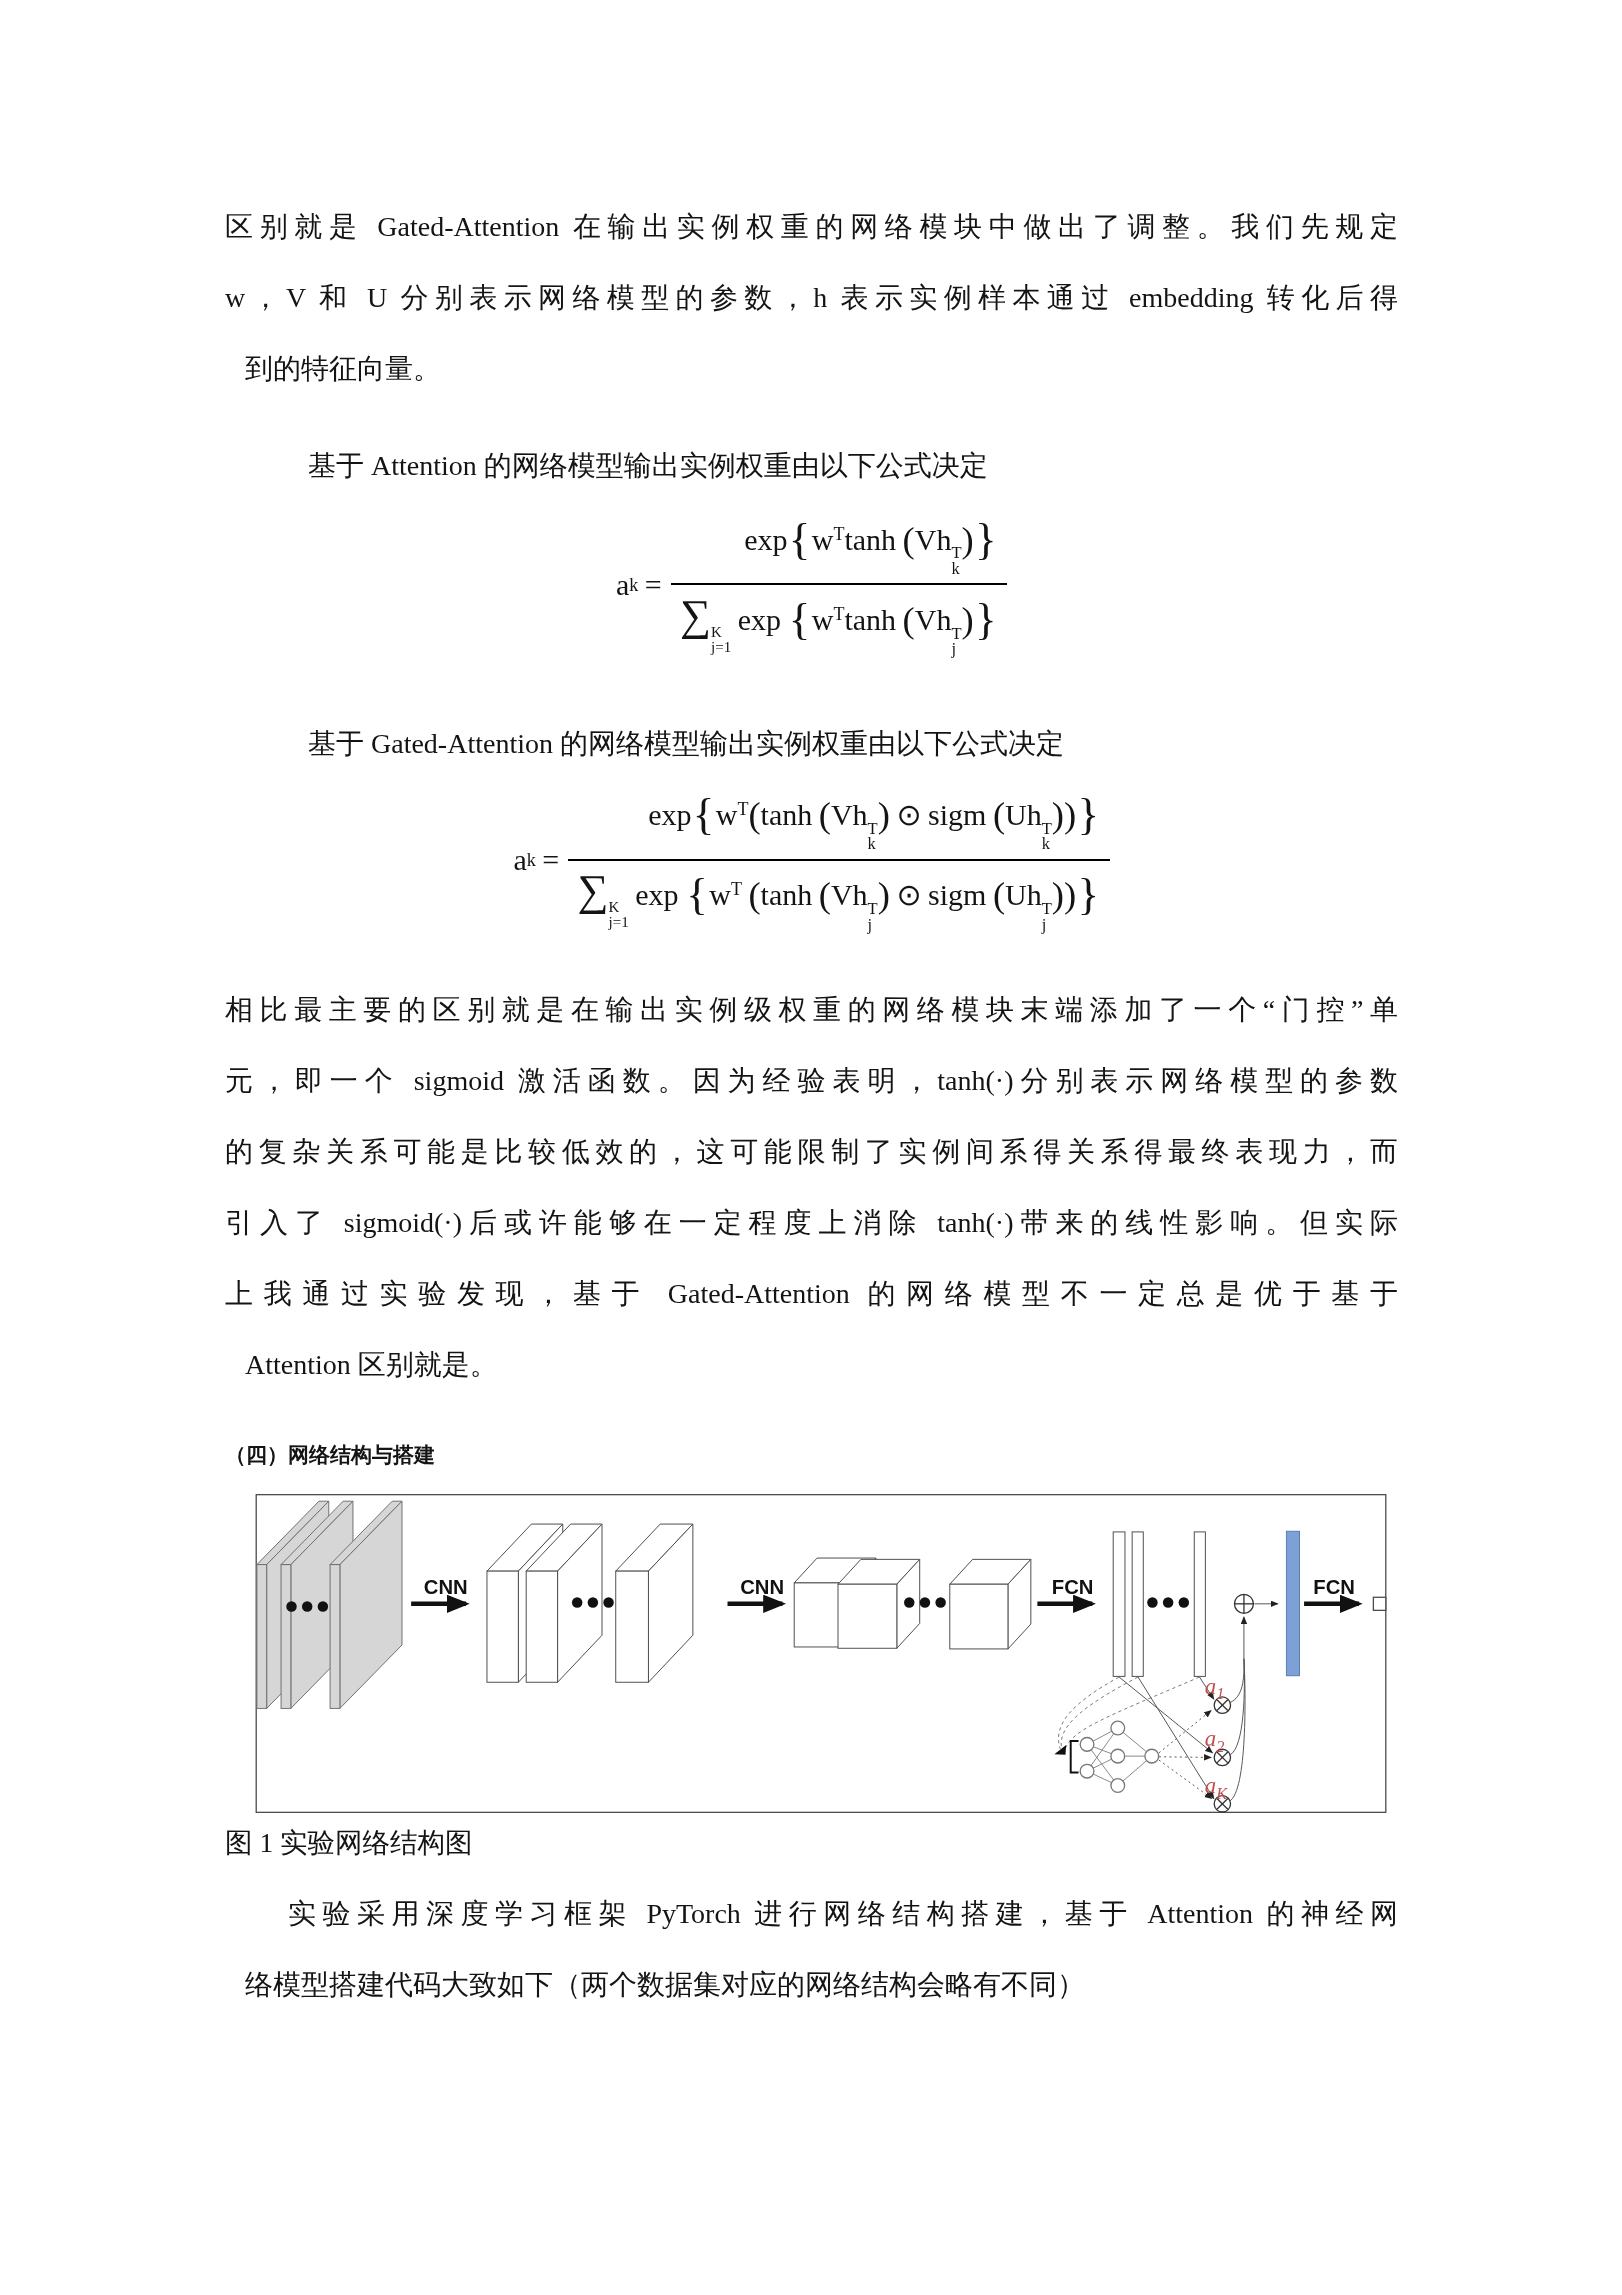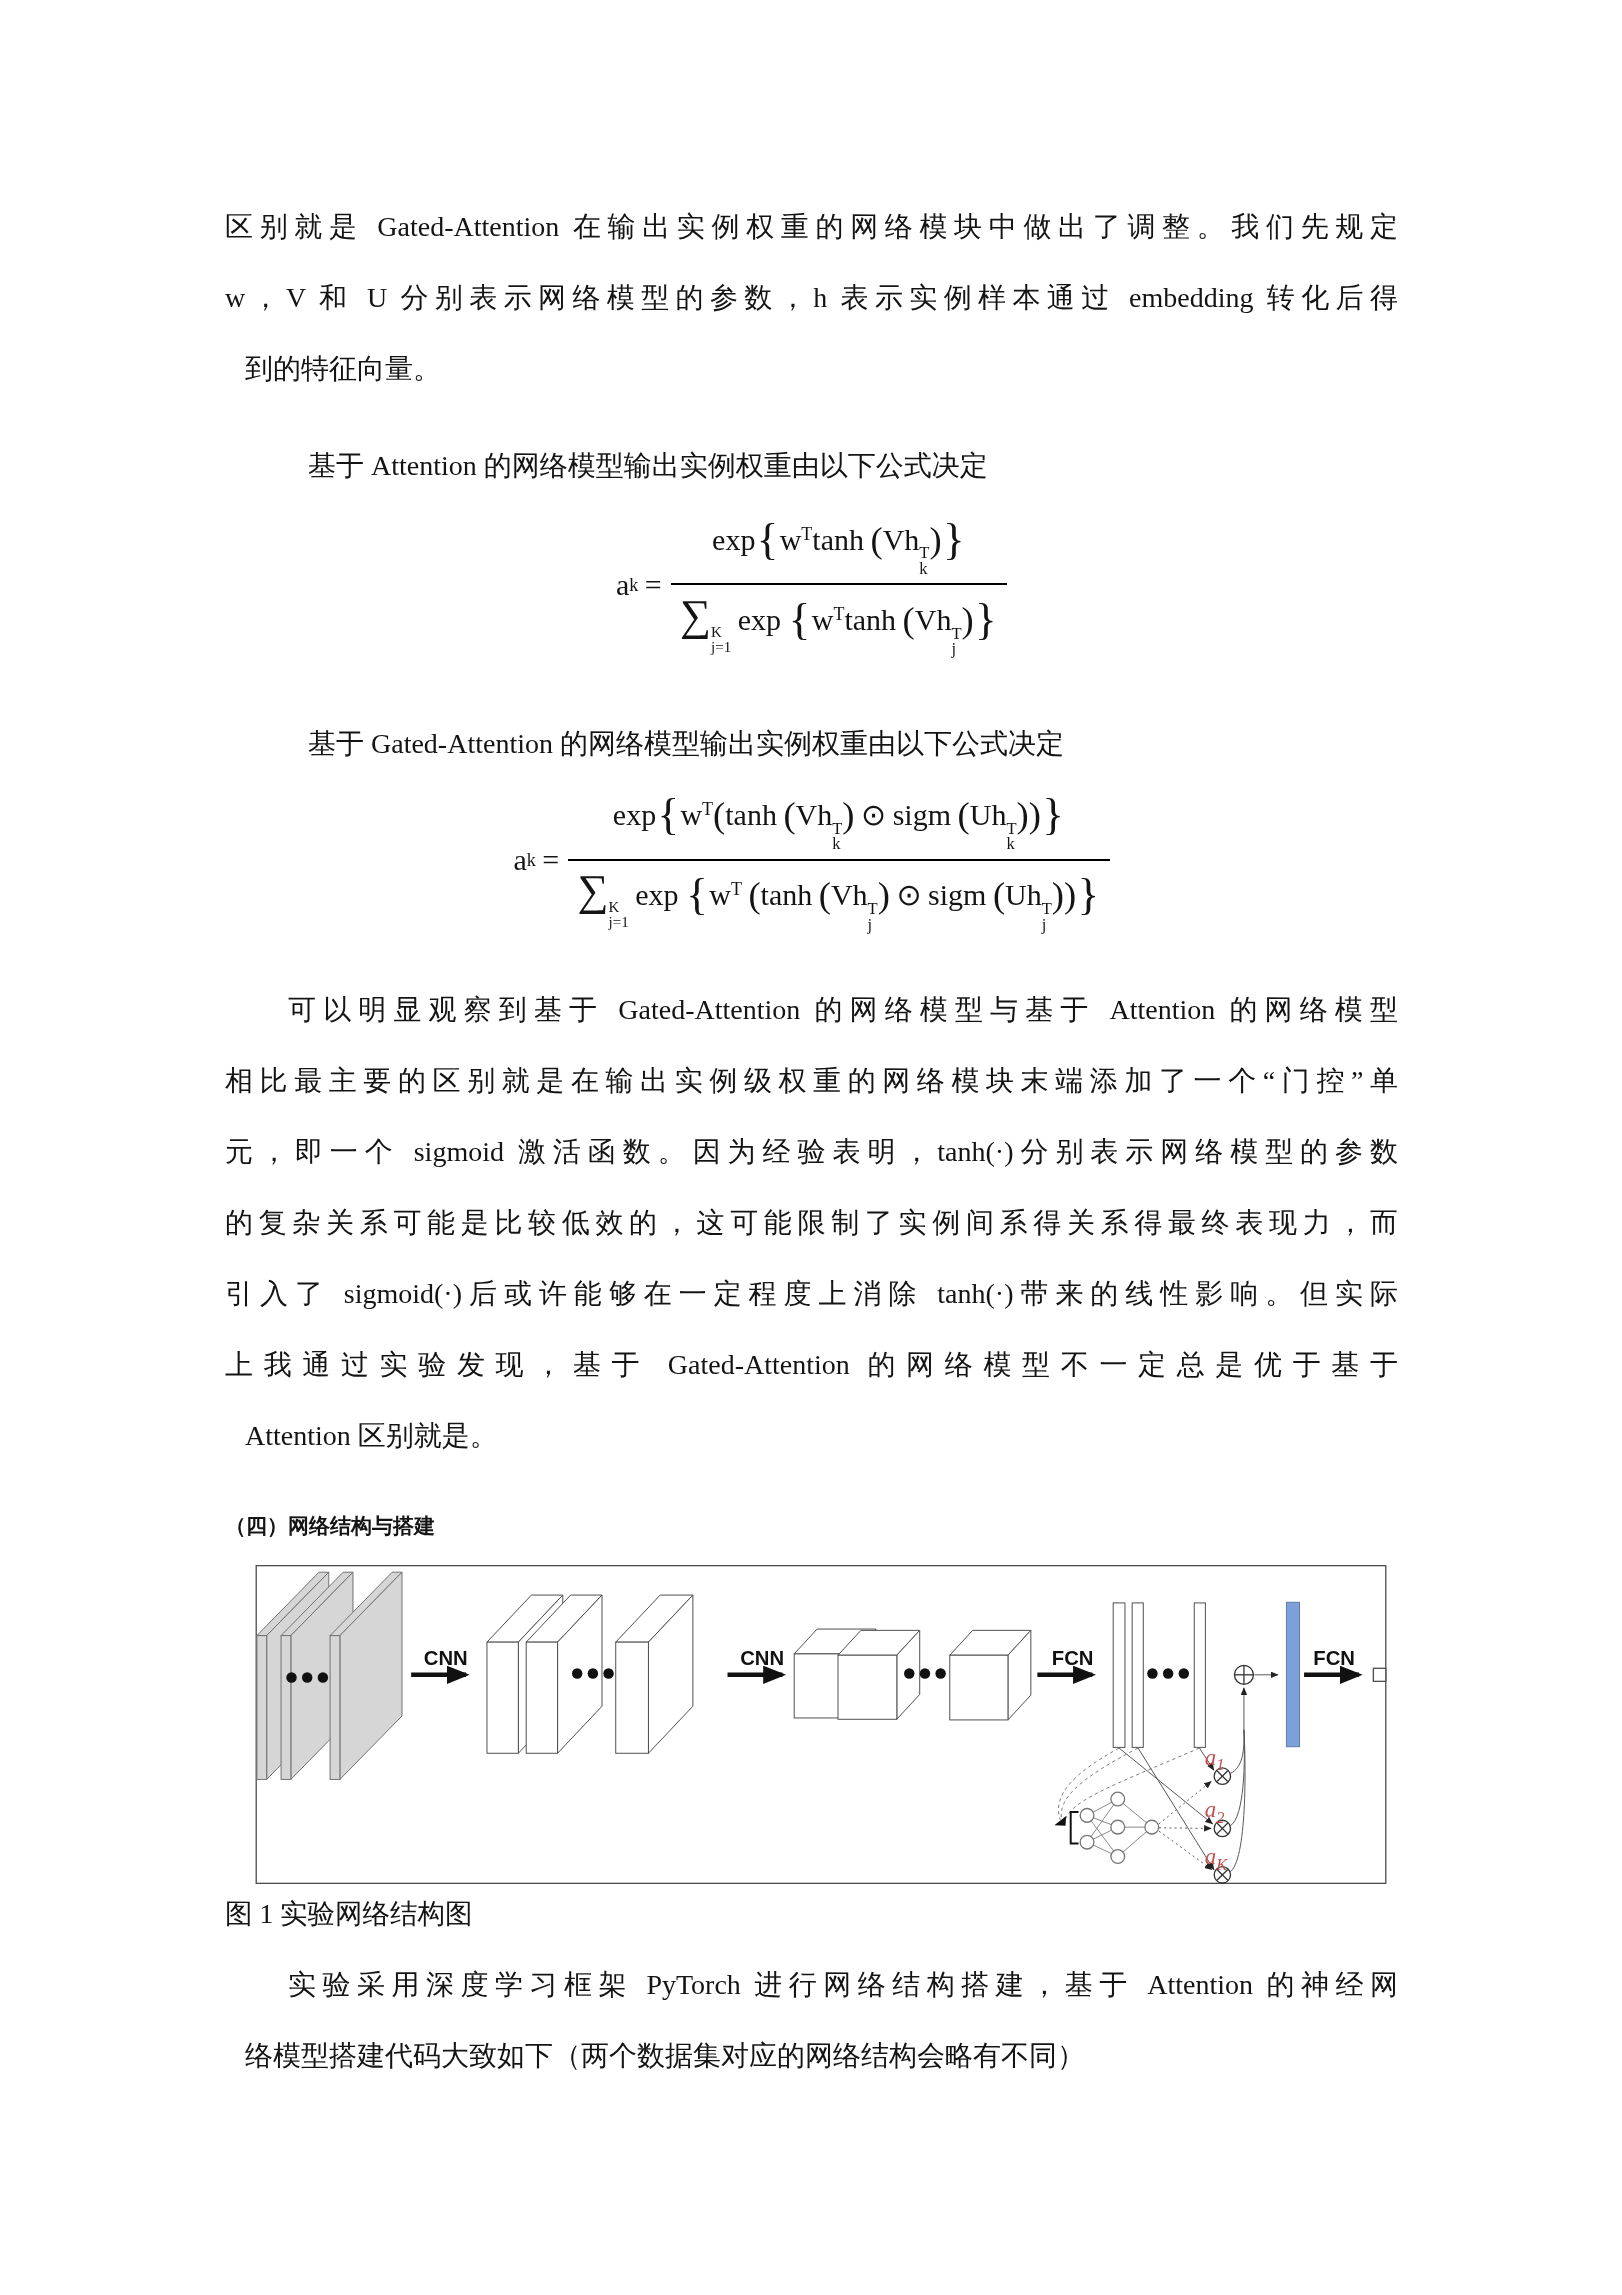--- a/index.html
+++ b/index.html
@@ -21,21 +21,21 @@
     margin:18.3px 0 0 0;height:71px;line-height:71px;
     font-size:21px;font-weight:bold;
     font-family:"Liberation Sans","DejaVu Sans",sans-serif;
   }
   
   .formula{display:flex;justify-content:center;align-items:center;
     font-size:30px;font-family:"Liberation Serif",serif;}
   .formula.f1{margin:11.8px 0 51px 0;}
   .formula.f2{margin:9.2px 0 42px 0;}
   .flhs{display:inline-flex;align-items:center;margin-right:9.2px;}
-  .frac{display:inline-flex;flex-direction:column;align-items:center;}
+  .frac{display:inline-flex;flex-direction:column;align-items:flex-end;}
   .num{padding:0 9.2px 6.5px 9.2px;display:inline-block;}
   .den{border-top:2.6px solid #000;padding:7.9px 9.2px 0 9.2px;display:inline-block;}
   .formula sub{font-size:0.6em;vertical-align:-0.35em;line-height:0;}
   .formula sup{font-size:0.6em;vertical-align:0.55em;line-height:0;}
   .ss{display:inline-flex;flex-direction:column;align-items:flex-start;
       font-size:0.55em;line-height:0.95;vertical-align:-0.55em;}
   .sum{font-size:1.45em;line-height:0.8;}
   .sumss{display:inline-flex;flex-direction:column;align-items:flex-start;
       font-size:0.5em;line-height:1;vertical-align:-0.5em;}
   .brc{font-size:1.5em;vertical-align:-0.1em;padding:0 1.3px;}
@@ -104,21 +104,20 @@
           </span><span class="sp"></span><span>exp</span><span class="sp"></span><span class="brc">{</span><span>w</span><sup>T</sup><span class="sp"></span><span class="par">(</span><span>tanh</span><span class="sp"></span><span class="par">(</span><span>Vh</span><span class="ss">
             <span>T</span>
             <span>j</span>
           </span><span class="par">)</span><span class="sp"></span><span>⊙</span><span class="sp"></span><span>sigm</span><span class="sp"></span><span class="par">(</span><span>Uh</span><span class="ss">
             <span>T</span>
             <span>j</span>
           </span><span class="par">)</span><span class="par">)</span><span class="brc">}</span></span>
     </span>
   </div>
 
-  <p class="bl j ind">可以明显观察到基于 Gated-Attention 的网络模型与基于 Attention 的网络模型</p>
   <p class="bl j">相比最主要的区别就是在输出实例级权重的网络模块末端添加了一个“门控”单</p>
   <p class="bl j">元，即一个 sigmoid 激活函数。因为经验表明，tanh(·)分别表示网络模型的参数</p>
   <p class="bl j">的复杂关系可能是比较低效的，这可能限制了实例间系得关系得最终表现力，而</p>
   <p class="bl j">引入了 sigmoid(·)后或许能够在一定程度上消除 tanh(·)带来的线性影响。但实际</p>
   <p class="bl j">上我通过实验发现，基于 Gated-Attention 的网络模型不一定总是优于基于</p>
   <p class="bl l">Attention 区别就是。</p>
 
   <h3 class="sec-heading">（四）网络结构与搭建</h3>
 
 

